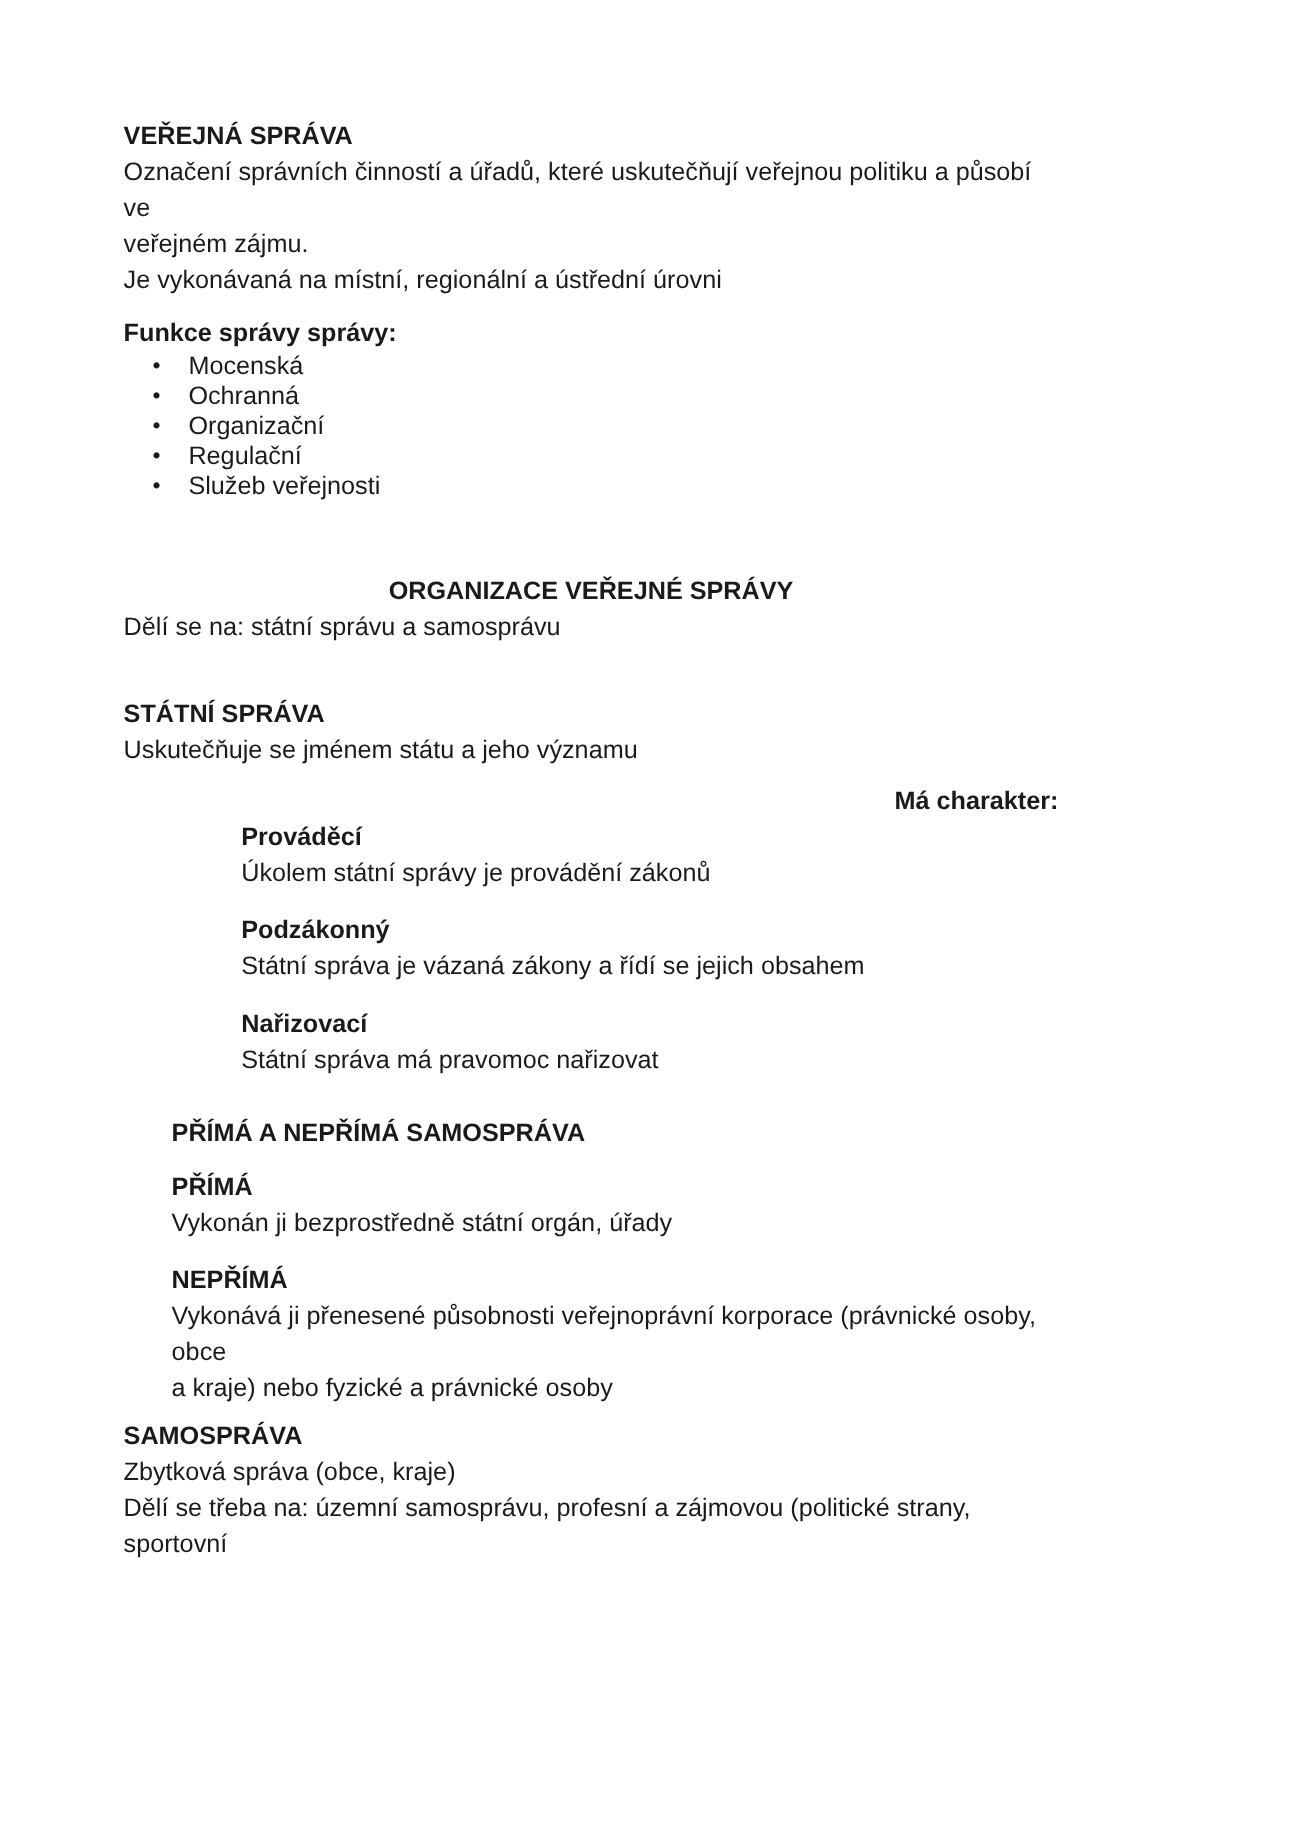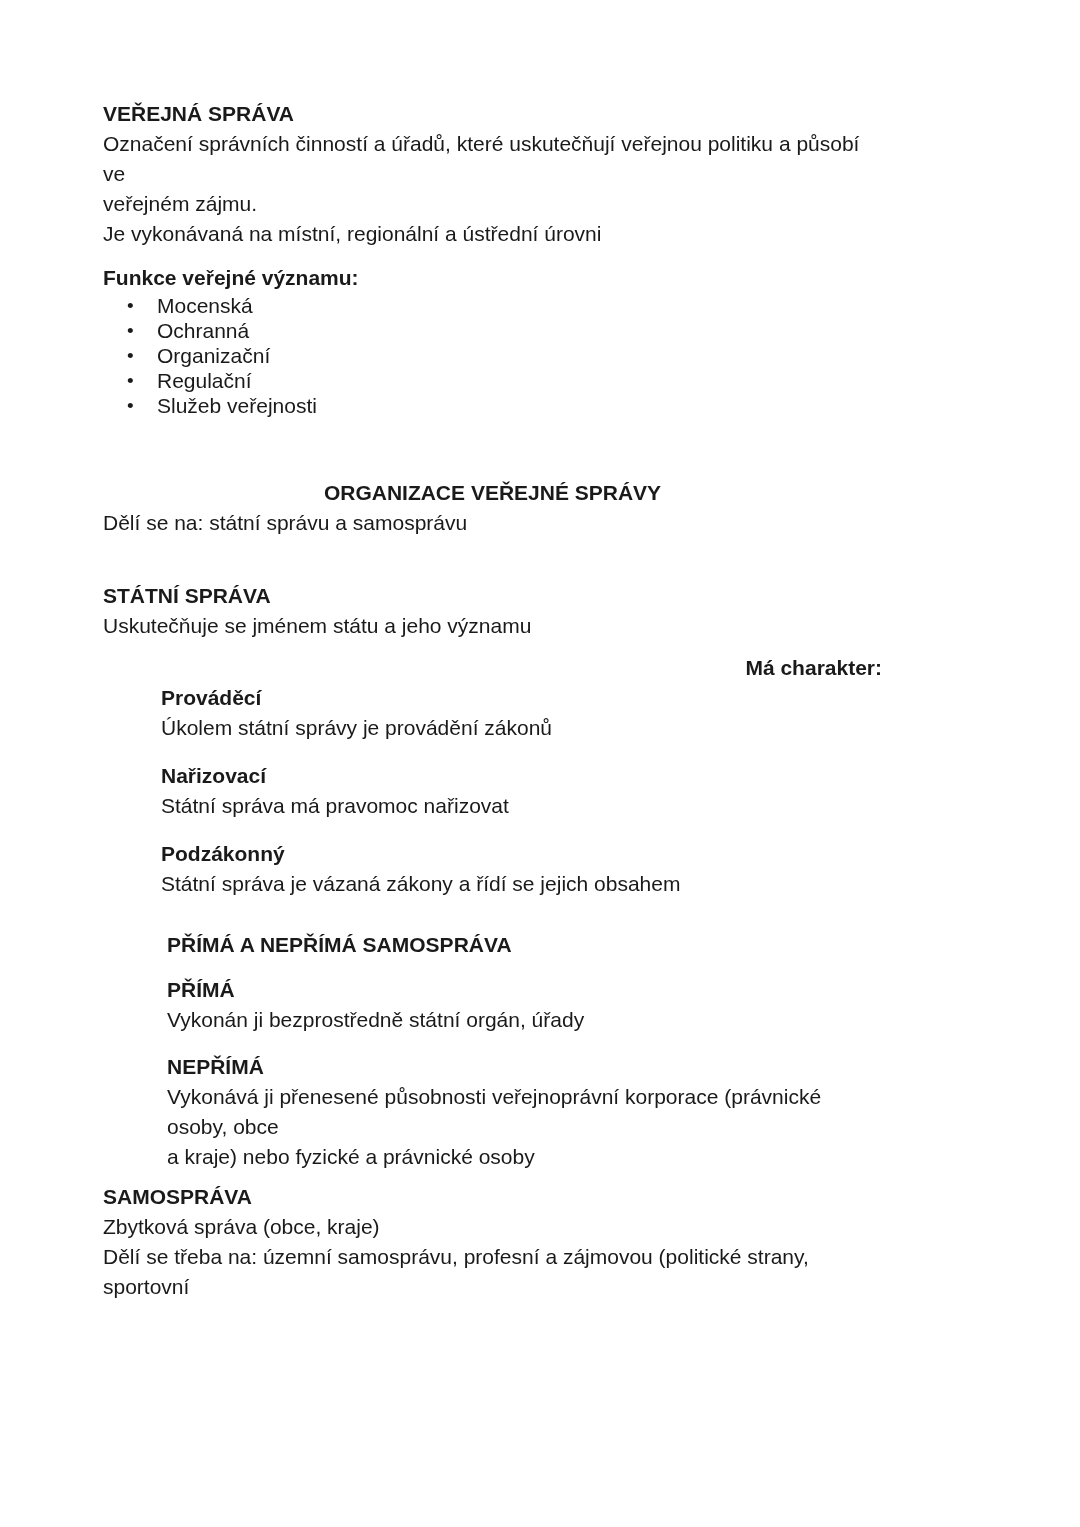--- a/index.html
+++ b/index.html
@@ -24,22 +24,22 @@
   .h { font-weight: bold; }
   .mt-funkce { margin-top: 14px; }
   .mt-organizace { margin-top: 60px; text-align: center; }
   .mt-statni { margin-top: 43px; }
   .mt-charakter { margin-top: 12px; text-align: right; }
   .mt-prima-neprima { margin-top: 31px; }
   .mt-prima { margin-top: 15px; }
   .mt-neprima { margin-top: 17px; }
   .mt-samosprava { margin-top: 10px; }
   .ind-a { margin-left: 69px; }   
-  .ind-b { margin-left: 58px; }  
-  .ind-c { margin-left: 64px; }   
+  .ind-b { margin-left: 98px; }  
+  .ind-c { margin-left: 40px; }   
   .bullet-list { line-height: 25px; }
   .bullet-row { position: relative; padding-left: 54px; }
   .dot {
     position: absolute;
     left: 24px;
     top: 0;
     font-size: 19px;
   }
   .char-item + .char-item { margin-top: 18px; }
 </style>
@@ -50,21 +50,21 @@
   <div class="content">
 
     <section>
       <div class="h">VEŘEJNÁ SPRÁVA</div>
       <div>Označení správních činností a úřadů, které uskutečňují veřejnou politiku a působí ve</div>
       <div>veřejném zájmu.</div>
       <div>Je vykonávaná na místní, regionální a ústřední úrovni</div>
     </section>
 
     <section>
-      <div class="h mt-funkce">Funkce veřejné významu:</div>
+      <div class="h mt-funkce">Funkce správy správy:</div>
       <div class="bullet-list">
         <div class="bullet-row">
           <span class="dot">•</span>
           <span>Mocenská</span>
         </div>
         <div class="bullet-row">
           <span class="dot">•</span>
           <span>Ochranná</span>
         </div>
         <div class="bullet-row">
@@ -92,26 +92,26 @@
       <div>Uskutečňuje se jménem státu a jeho významu</div>
 
       <div class="h ind-a mt-charakter">Má charakter:</div>
 
       <div class="ind-b">
         <div class="char-item">
           <div class="h">Prováděcí</div>
           <div>Úkolem státní správy je provádění zákonů</div>
         </div>
         <div class="char-item">
+          <div class="h">Podzákonný</div>
+          <div>Státní správa je vázaná zákony a řídí se jejich obsahem</div>
+        </div>
+        <div class="char-item">
           <div class="h">Nařizovací</div>
           <div>Státní správa má pravomoc nařizovat</div>
-        </div>
-        <div class="char-item">
-          <div class="h">Podzákonný</div>
-          <div>Státní správa je vázaná zákony a řídí se jejich obsahem</div>
         </div>
       </div>
     </section>
 
     <section class="ind-c">
       <div class="h mt-prima-neprima">PŘÍMÁ A NEPŘÍMÁ SAMOSPRÁVA</div>
 
       <div class="h mt-prima">PŘÍMÁ</div>
       <div>Vykonán ji bezprostředně státní orgán, úřady</div>
 

